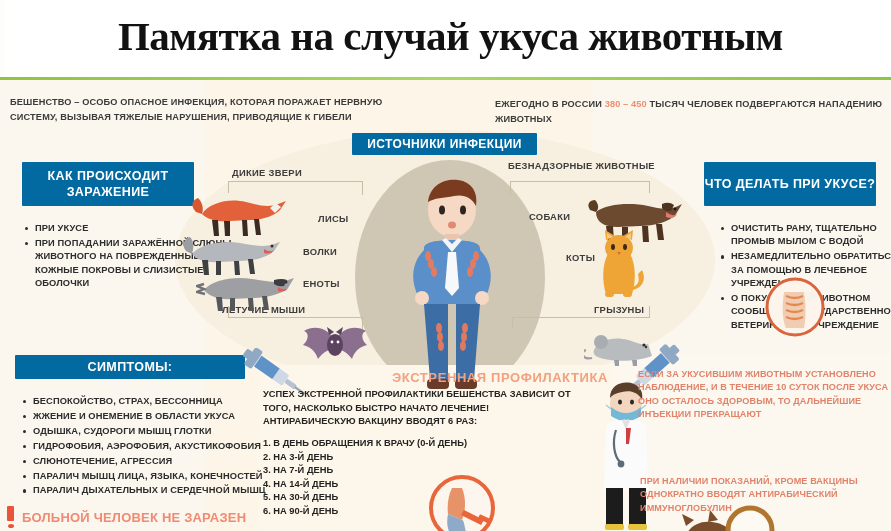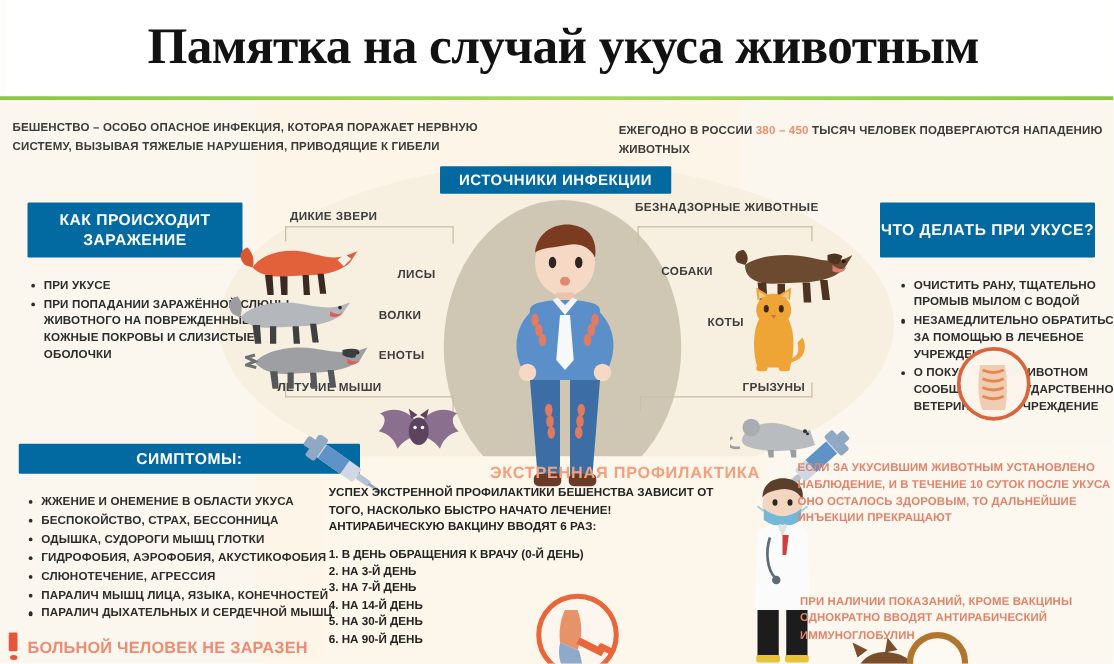--- a/index.html
+++ b/index.html
@@ -55,21 +55,21 @@
   
   .pill{
     position:absolute;background:#0369a1;color:#ffffff;font-weight:bold;
     text-align:center;font-size:12.5px;letter-spacing:0.4px;line-height:16px;
     display:flex;align-items:center;justify-content:center;
     text-transform:uppercase;border-radius:1px;
   }
   .pill-how{left:22px;top:82px;width:172px;height:44px;}
   .pill-sources{left:352px;top:53px;width:185px;height:22px;font-size:12px;}
   .pill-what{left:704px;top:82px;width:172px;height:44px;}
-  .pill-symptoms{left:15px;top:275px;width:273px;height:24px;}
+  .pill-symptoms{left:15px;top:275px;width:230px;height:24px;}
 
   
   ul.blist{position:absolute;margin:10px;padding:0 0 0 15px;list-style:none;}
   ul.blist li{
     position:relative;font-size:9.3px;font-weight:bold;color:#2c2c2c;
     line-height:13.4px;margin-bottom:1.5px;text-transform:uppercase;letter-spacing:0.1px;
   }
   ul.blist li:before{
     content:"";position:absolute;left:-10px;top:5px;width:3.2px;height:3.2px;
     background:#2c2c2c;border-radius:50%;
@@ -154,22 +154,22 @@
       <li>ПРИ ПОПАДАНИИ ЗАРАЖЁННОЙ СЛЮНЫ ЖИВОТНОГО НА ПОВРЕЖДЕННЫЕ КОЖНЫЕ ПОКРОВЫ И СЛИЗИСТЫЕ ОБОЛОЧКИ</li>
     </ul>
 
     <ul class="blist list-what">
       <li>ОЧИСТИТЬ РАНУ, ТЩАТЕЛЬНО ПРОМЫВ МЫЛОМ С ВОДОЙ</li>
       <li>НЕЗАМЕДЛИТЕЛЬНО ОБРАТИТЬСЯ ЗА ПОМОЩЬЮ В ЛЕЧЕБНОЕ УЧРЕЖДЕНИЕ</li>
       <li>О ПОКУСАВШЕМ ЖИВОТНОМ СООБЩИТЬ В ГОСУДАРСТВЕННОЕ ВЕТЕРИНАРНОЕ УЧРЕЖДЕНИЕ</li>
     </ul>
 
     <ul class="blist list-symptoms">
+      <li>БЕСПОКОЙСТВО, СТРАХ, БЕССОННИЦА</li>
       <li>ЖЖЕНИЕ И ОНЕМЕНИЕ В ОБЛАСТИ УКУСА</li>
-      <li>БЕСПОКОЙСТВО, СТРАХ, БЕССОННИЦА</li>
       <li>ОДЫШКА, СУДОРОГИ МЫШЦ ГЛОТКИ</li>
       <li>ГИДРОФОБИЯ, АЭРОФОБИЯ, АКУСТИКОФОБИЯ</li>
       <li>СЛЮНОТЕЧЕНИЕ, АГРЕССИЯ</li>
       <li>ПАРАЛИЧ МЫШЦ ЛИЦА, ЯЗЫКА, КОНЕЧНОСТЕЙ</li>
       <li>ПАРАЛИЧ ДЫХАТЕЛЬНЫХ И СЕРДЕЧНОЙ МЫШЦ</li>
     </ul>
 
     <div class="excl">
       <div class="bar"></div>
         <div class="dot"></div>

